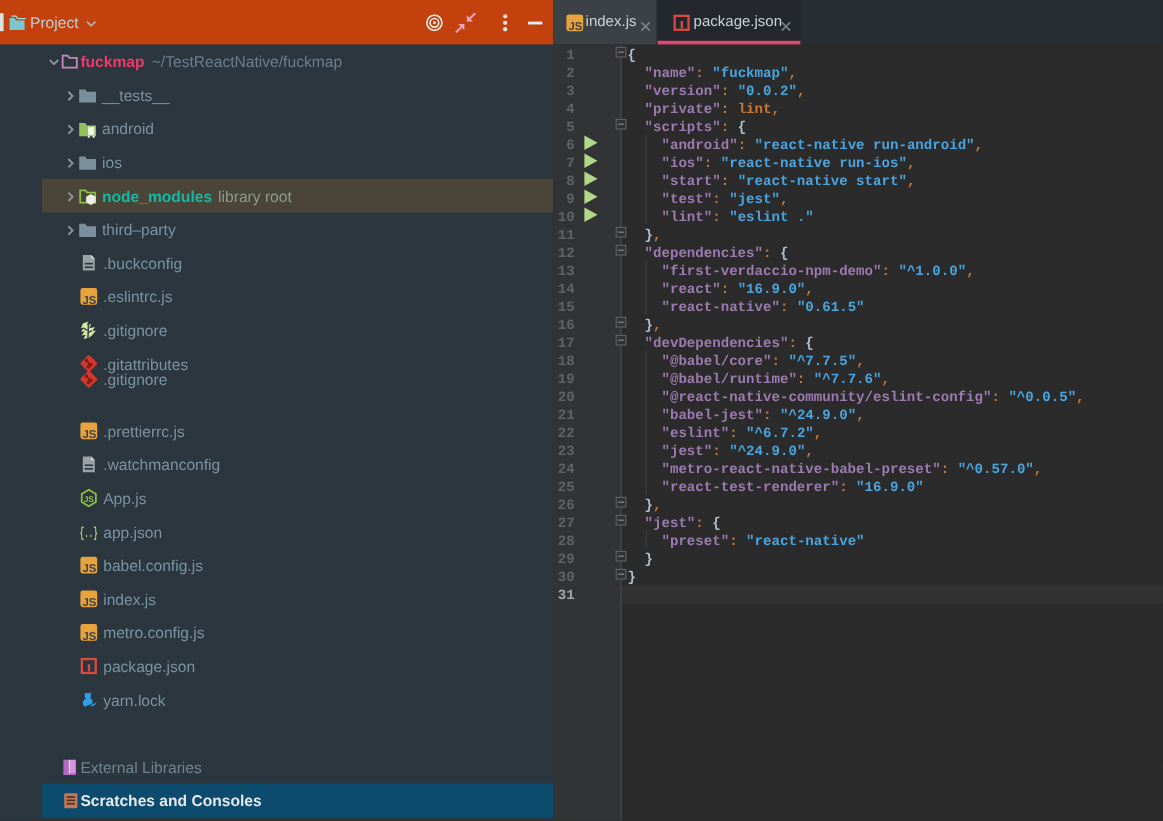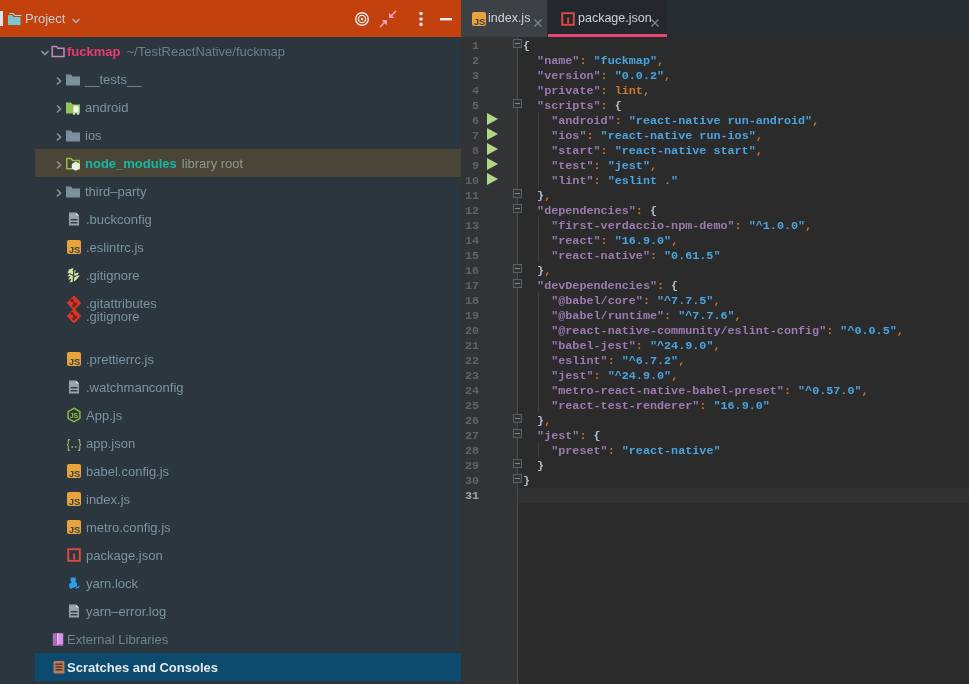--- a/index.html
+++ b/index.html
@@ -214,29 +214,20 @@
           <g fill="#2c9fe8">
             <circle cx="7.2" cy="5" r="2.6"></circle>
             <path d="M4.2 4.2 l1-2.2 l1 1.6 z"></path>
             <path d="M8.2 3.4 l1-1.8 l.8 2.2 z"></path>
             <path d="M3.6 8.5 q3.6-3 6.4-1.2 q2 1.5 .6 4.2 l-6.2 2.4 q-2.4-2.6 -.8-5.4 z"></path>
             <path d="M9.5 12.5 q2.5-.5 4-2 q.8 1.2-.6 2.2 l-3.2 1 z"></path>
           </g>
         </svg></div>
       <div class="lbl" style="left:51px;"><span style="">yarn.lock</span></div>
     </div>
-<div class="trow" style="top:597px;">
-      <div class="ticn" style="left:31px;"><svg width="16" height="16" viewBox="0 0 16 16" style="">
-          <path d="M3 1.5 h7 l3 3 v10 h-10 z" fill="#9aa1a7"></path>
-          <path d="M10 1.5 l3 3 h-3 z" fill="#d6dade"></path>
-          <rect x="4.6" y="8" width="6.8" height="1.4" fill="#2d3941"></rect>
-          <rect x="4.6" y="11" width="6.8" height="1.4" fill="#2d3941"></rect>
-        </svg></div>
-      <div class="lbl" style="left:51px;"><span style="">yarn–error.log</span></div>
-    </div>
 <div class="trow" style="top:625px;">
       <div class="ticn" style="left:15px;"><svg width="16" height="16" viewBox="0 0 16 16" style="">
           <path d="M2.8 2.2 h4 v11.6 h-4 z" fill="#b469c4"></path>
           <path d="M7.2 2.2 h6 v11.6 h-6 z" fill="#d991e3"></path>
           <path d="M2.8 13.2 h10.4 v1.6 h-10.4 z" fill="#b469c4"></path>
           <rect x="7.2" y="2.2" width="1" height="11.6" fill="#f0d7f4"></rect>
         </svg></div>
       <div class="lbl" style="left:32px;"><span style="color:#6e8592;">External Libraries</span></div>
     </div>
 <div class="trow" style="top:653px; background:#0c4a6e;">

